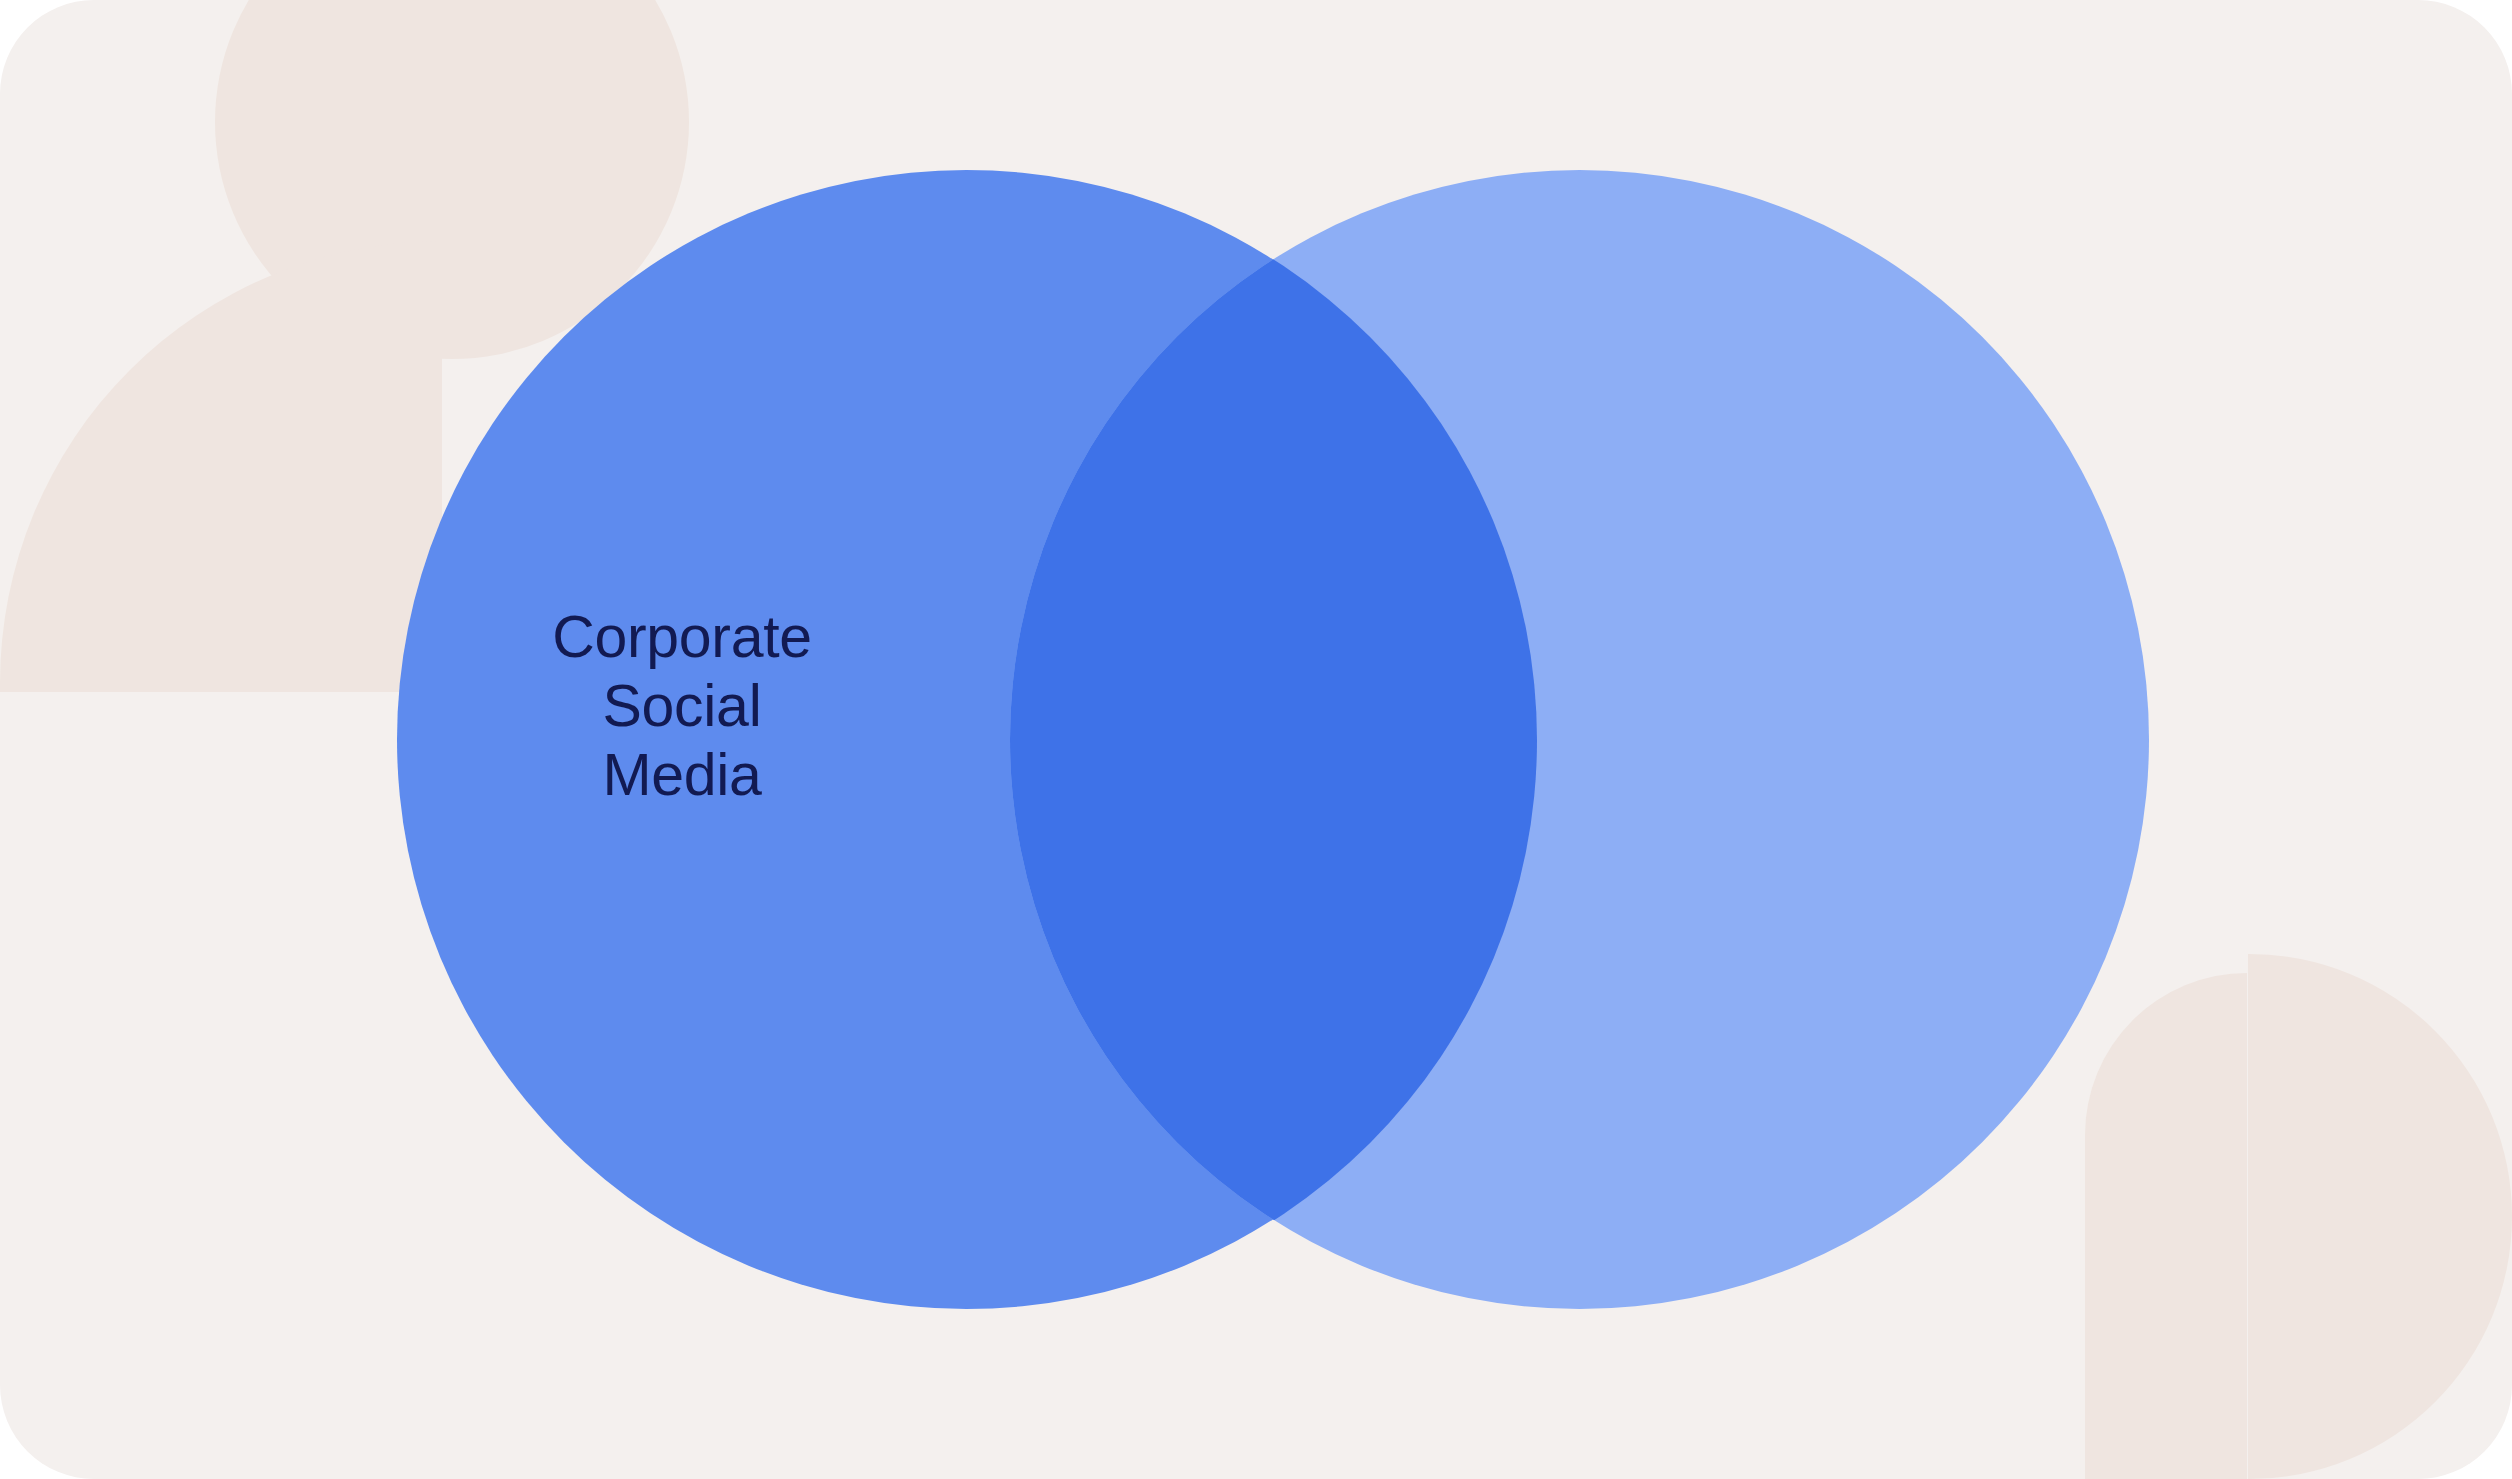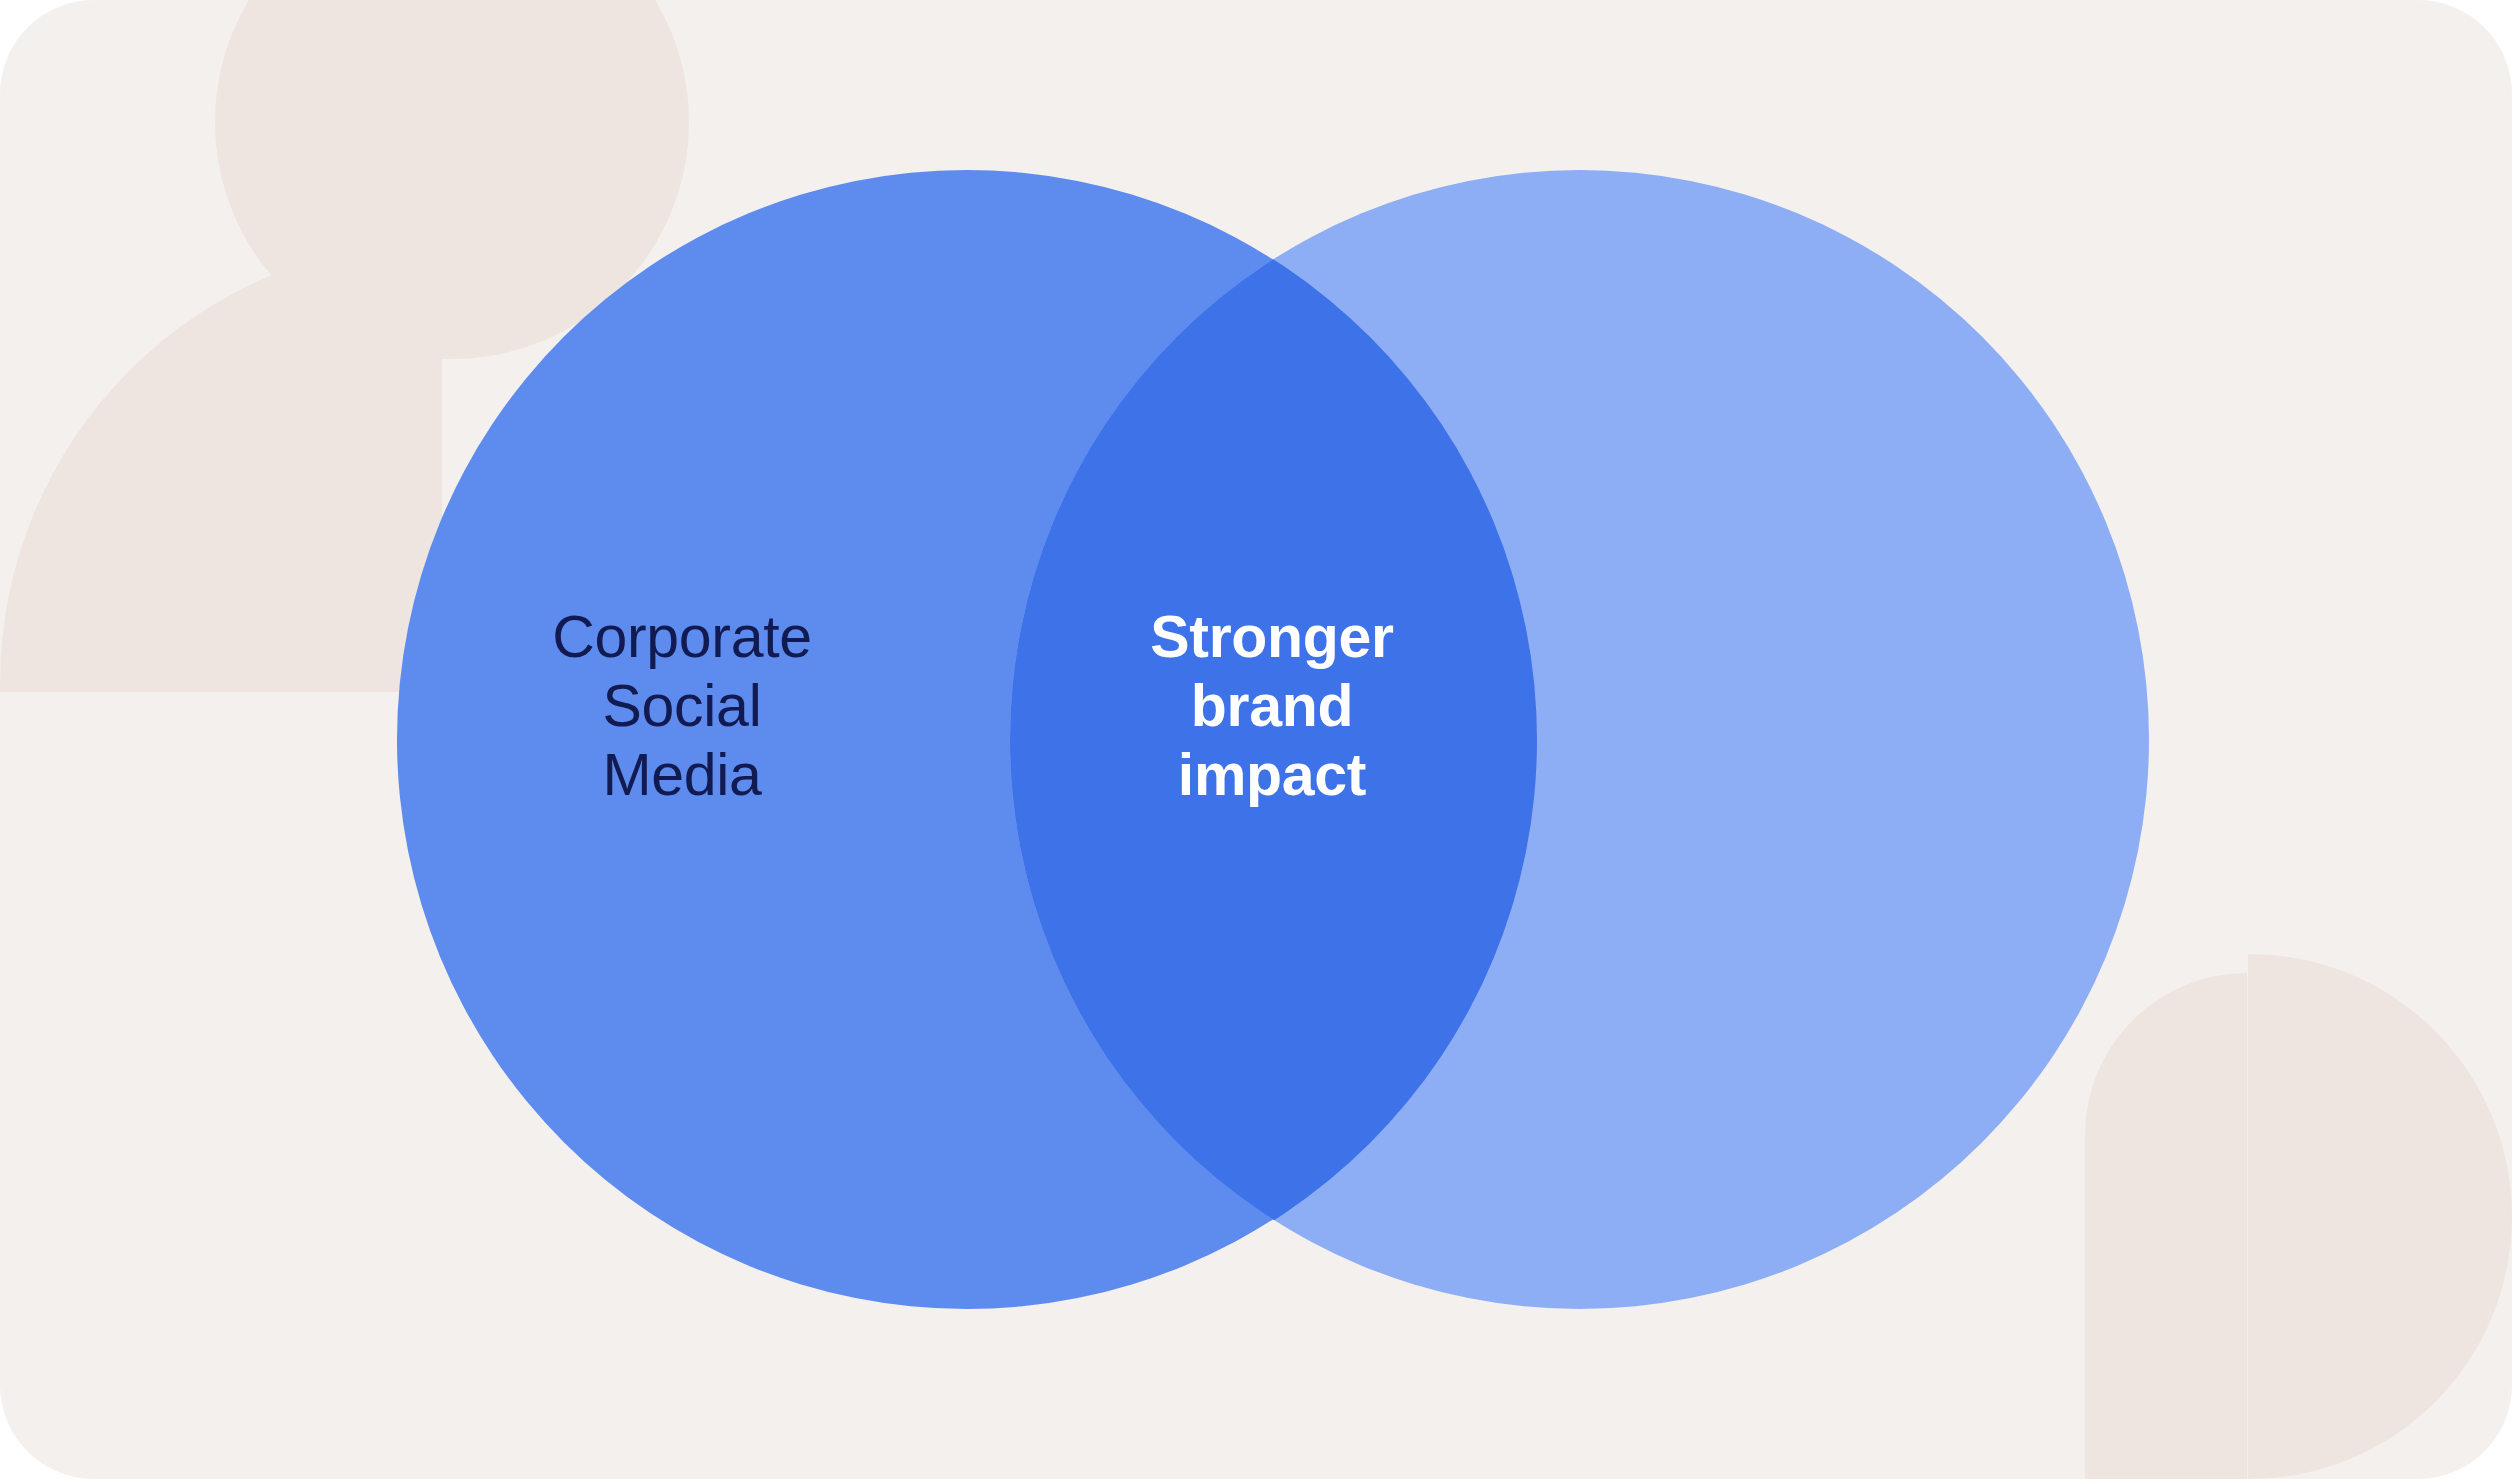--- a/index.html
+++ b/index.html
@@ -142,20 +142,17 @@
     <div class="venn-circle" id="circle-left" style="background: rgb(94, 139, 238);"></div>
 
     <div class="venn-circle" id="circle-right" style="background: rgb(141, 174, 245);"></div>
 
     <div id="overlap-lens" style="background: rgb(62, 114, 232);"></div>
 
     <div class="venn-label" id="label-left" style="color: rgb(18, 26, 82);">Corporate
 Social
 Media</div>
 
-    <div class="venn-label" id="label-center" style="color: rgb(255, 255, 255);">Stronger
-brand
-impact</div>
 
 
   </div>
 </div>
 
 
 </body></html>

